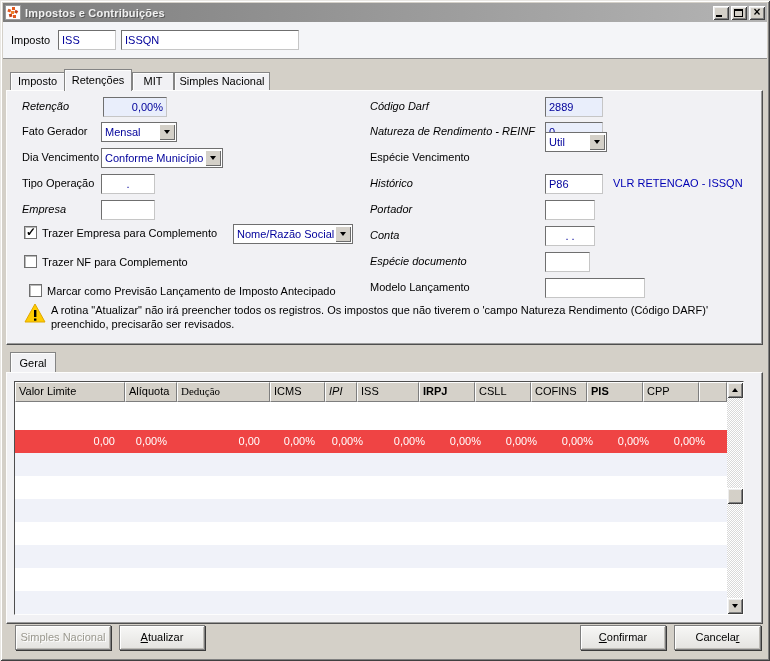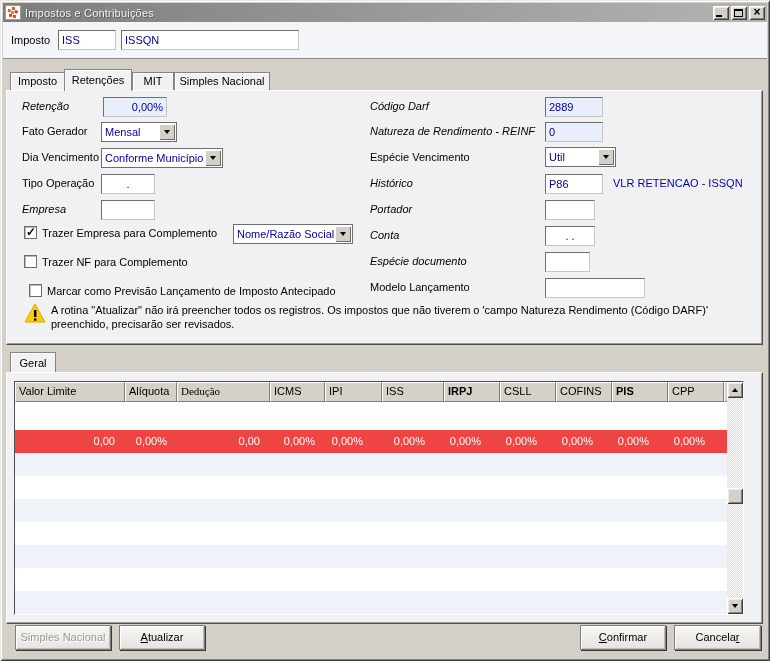--- a/index.html
+++ b/index.html
@@ -11,21 +11,21 @@
     box-shadow: inset 1px 1px 0 #e9e7e3, inset -1px -1px 0 #404040,
                 inset 2px 2px 0 #fff, inset -2px -2px 0 #808080;
   }
 
   
   .titlebar { position:absolute; left:3px; top:3px; width:764px; height:19px;
     background:linear-gradient(to right,#7d7d7d,#b4b4b4);
     display:flex; align-items:center; padding:0 2px; }
   .title-icon { width:16px; height:15px; margin-right:4px; background:#fff;
     border:1px solid #9a9a9a; display:flex; align-items:center; justify-content:center; }
-  .title-text { color:#f1f1f1; font-weight:normal; font-size:11px; letter-spacing:.2px;
+  .title-text { color:#f1f1f1; font-weight:bold; font-size:11px; letter-spacing:.2px;
     text-shadow:1px 1px 0 rgba(0,0,0,.35); flex:1; }
   .winbtn { width:16px; height:14px; background:#d4d0c8; margin-left:2px; position:relative;
     box-shadow: inset 1px 1px 0 #fff, inset -1px -1px 0 #404040, inset 2px 2px 0 #ececec, inset -2px -2px 0 #808080; }
   .glyph-min { position:absolute; left:3px; bottom:3px; width:6px; height:2px; background:#000; }
   .glyph-max { position:absolute; left:3px; top:3px; width:9px; height:8px;
     border:1px solid #000; border-top-width:2px; }
   .glyph-close { position:absolute; left:0; top:0; width:100%; height:100%;
     font-size:12px; font-weight:bold; line-height:12px; text-align:center; color:#000; }
 
   
@@ -189,21 +189,21 @@
         <span>Marcar como Previsão Lançamento de Imposto Antecipado</span>
       </div>
 
       <span class="lbl it" style="left:363px; top:9px;">Código Darf</span>
       <div class="fld ro" style="left:538px; top:6px; width:58px;">2889</div>
 
       <span class="lbl it" style="left:363px; top:34px;">Natureza de Rendimento - REINF</span>
       <div class="fld ro" style="left:538px; top:31px; width:58px;">0</div>
 
       <span class="lbl" style="left:363px; top:60px;">Espécie Vencimento</span>
-      <div class="combo" style="left:538px; top:56px; width:71px;"><span>Util</span><span class="cbtn">
+      <div class="combo" style="left:538px; top:41px; width:62px;"><span>Util</span><span class="cbtn">
             <span class="arrow-down"></span>
           </span></div>
 
       <span class="lbl it" style="left:363px; top:86px;">Histórico</span>
       <div class="fld" style="left:538px; top:83px; width:58px;">P86</div>
       <span class="lbl" style="left:606px; top:86px; color:#0000b4;">VLR RETENCAO - ISSQN</span>
 
       <span class="lbl it" style="left:363px; top:112px;">Portador</span>
       <div class="fld" style="left:538px; top:109px; width:50px;"></div>
 
@@ -230,21 +230,21 @@
   <div class="tabarea-geral">
     <div class="tab active" style="left:4px; width:46px; top:0; height:20px;">Geral</div>
     <div class="page">
       <div class="grid">
         <div class="grid-inner">
           <div class="ghead-row">
               <div class="ghead" style="width: 110px;">Valor Limite</div>
               <div class="ghead" style="width: 52px;">Alíquota</div>
               <div class="ghead" style="width: 93px; font-family: Liberation Serif, serif;">Dedução</div>
               <div class="ghead" style="width: 55px;">ICMS</div>
-              <div class="ghead" style="width: 57px;">IPI</div>
+              <div class="ghead" style="width: 32px; font-style: italic;">IPI</div>
               <div class="ghead" style="width: 62px;">ISS</div>
               <div class="ghead bold" style="width: 56px;">IRPJ</div>
               <div class="ghead" style="width: 56px;">CSLL</div>
               <div class="ghead" style="width: 56px;">COFINS</div>
               <div class="ghead bold" style="width: 56px;">PIS</div>
               <div class="ghead" style="width: 56px;">CPP</div>
               <div class="ghead gfill"></div>
             </div>
           <div>
               <div class="grow selected">

